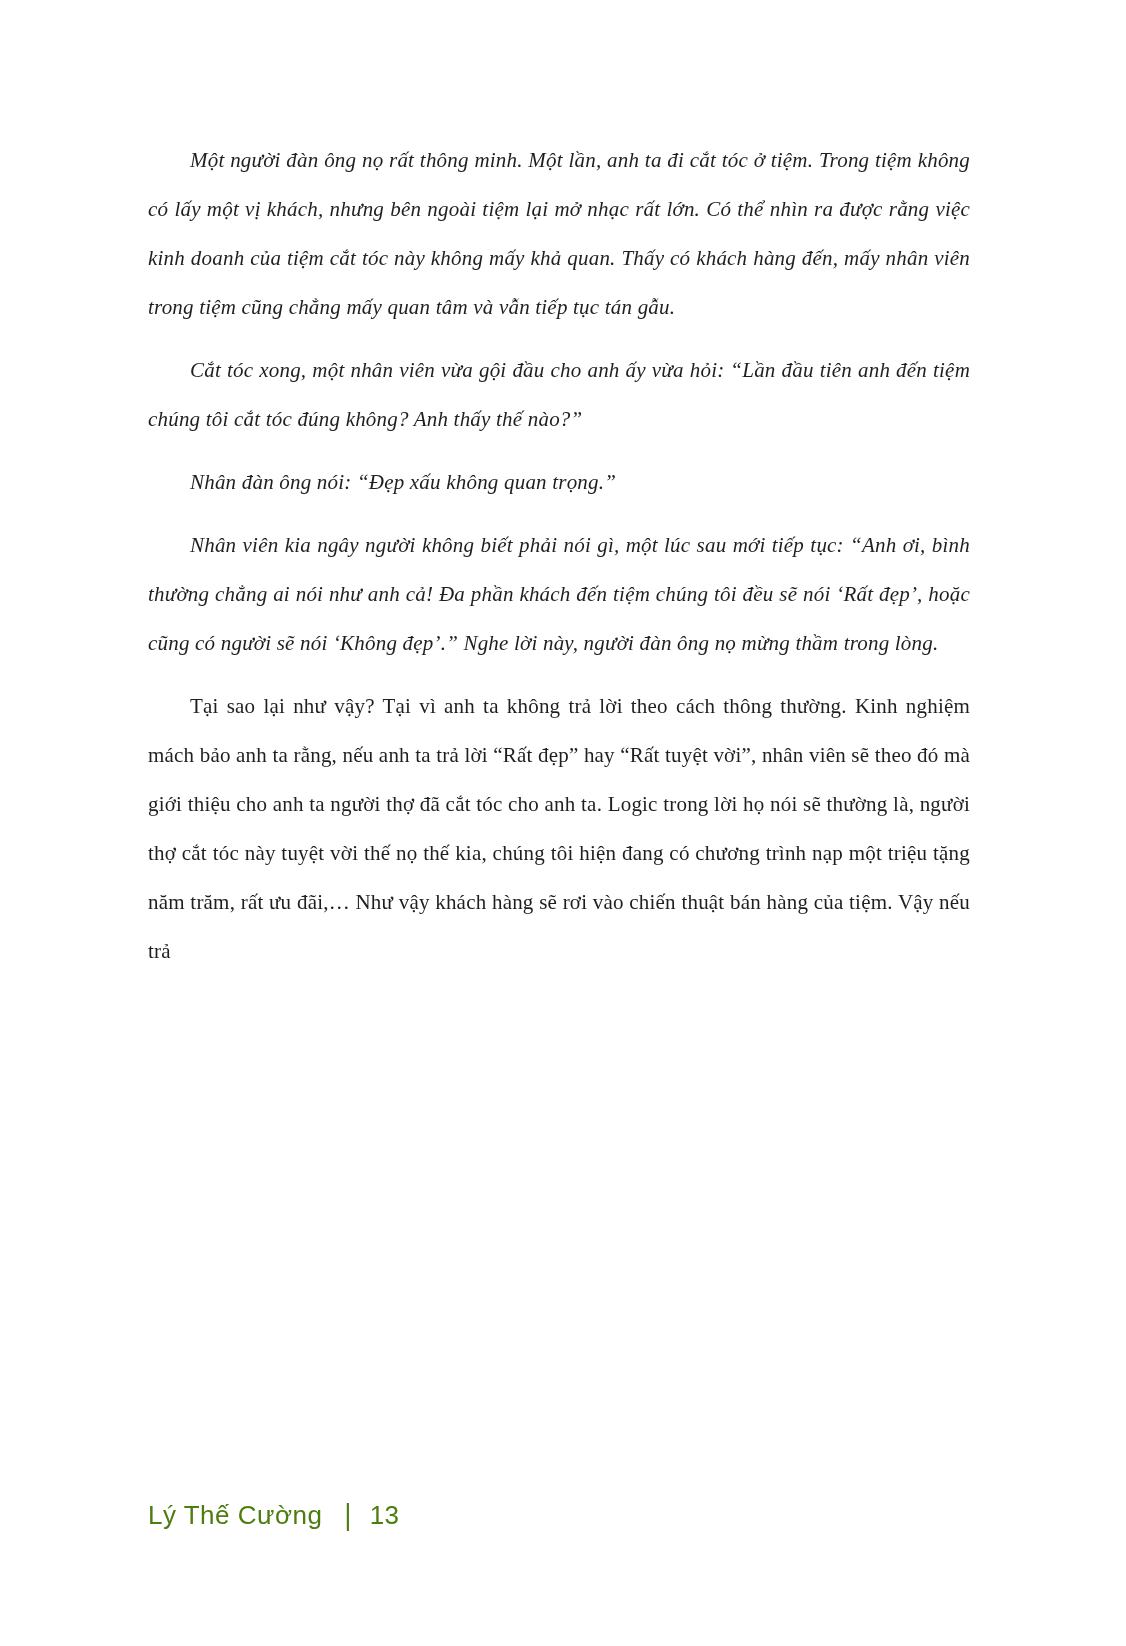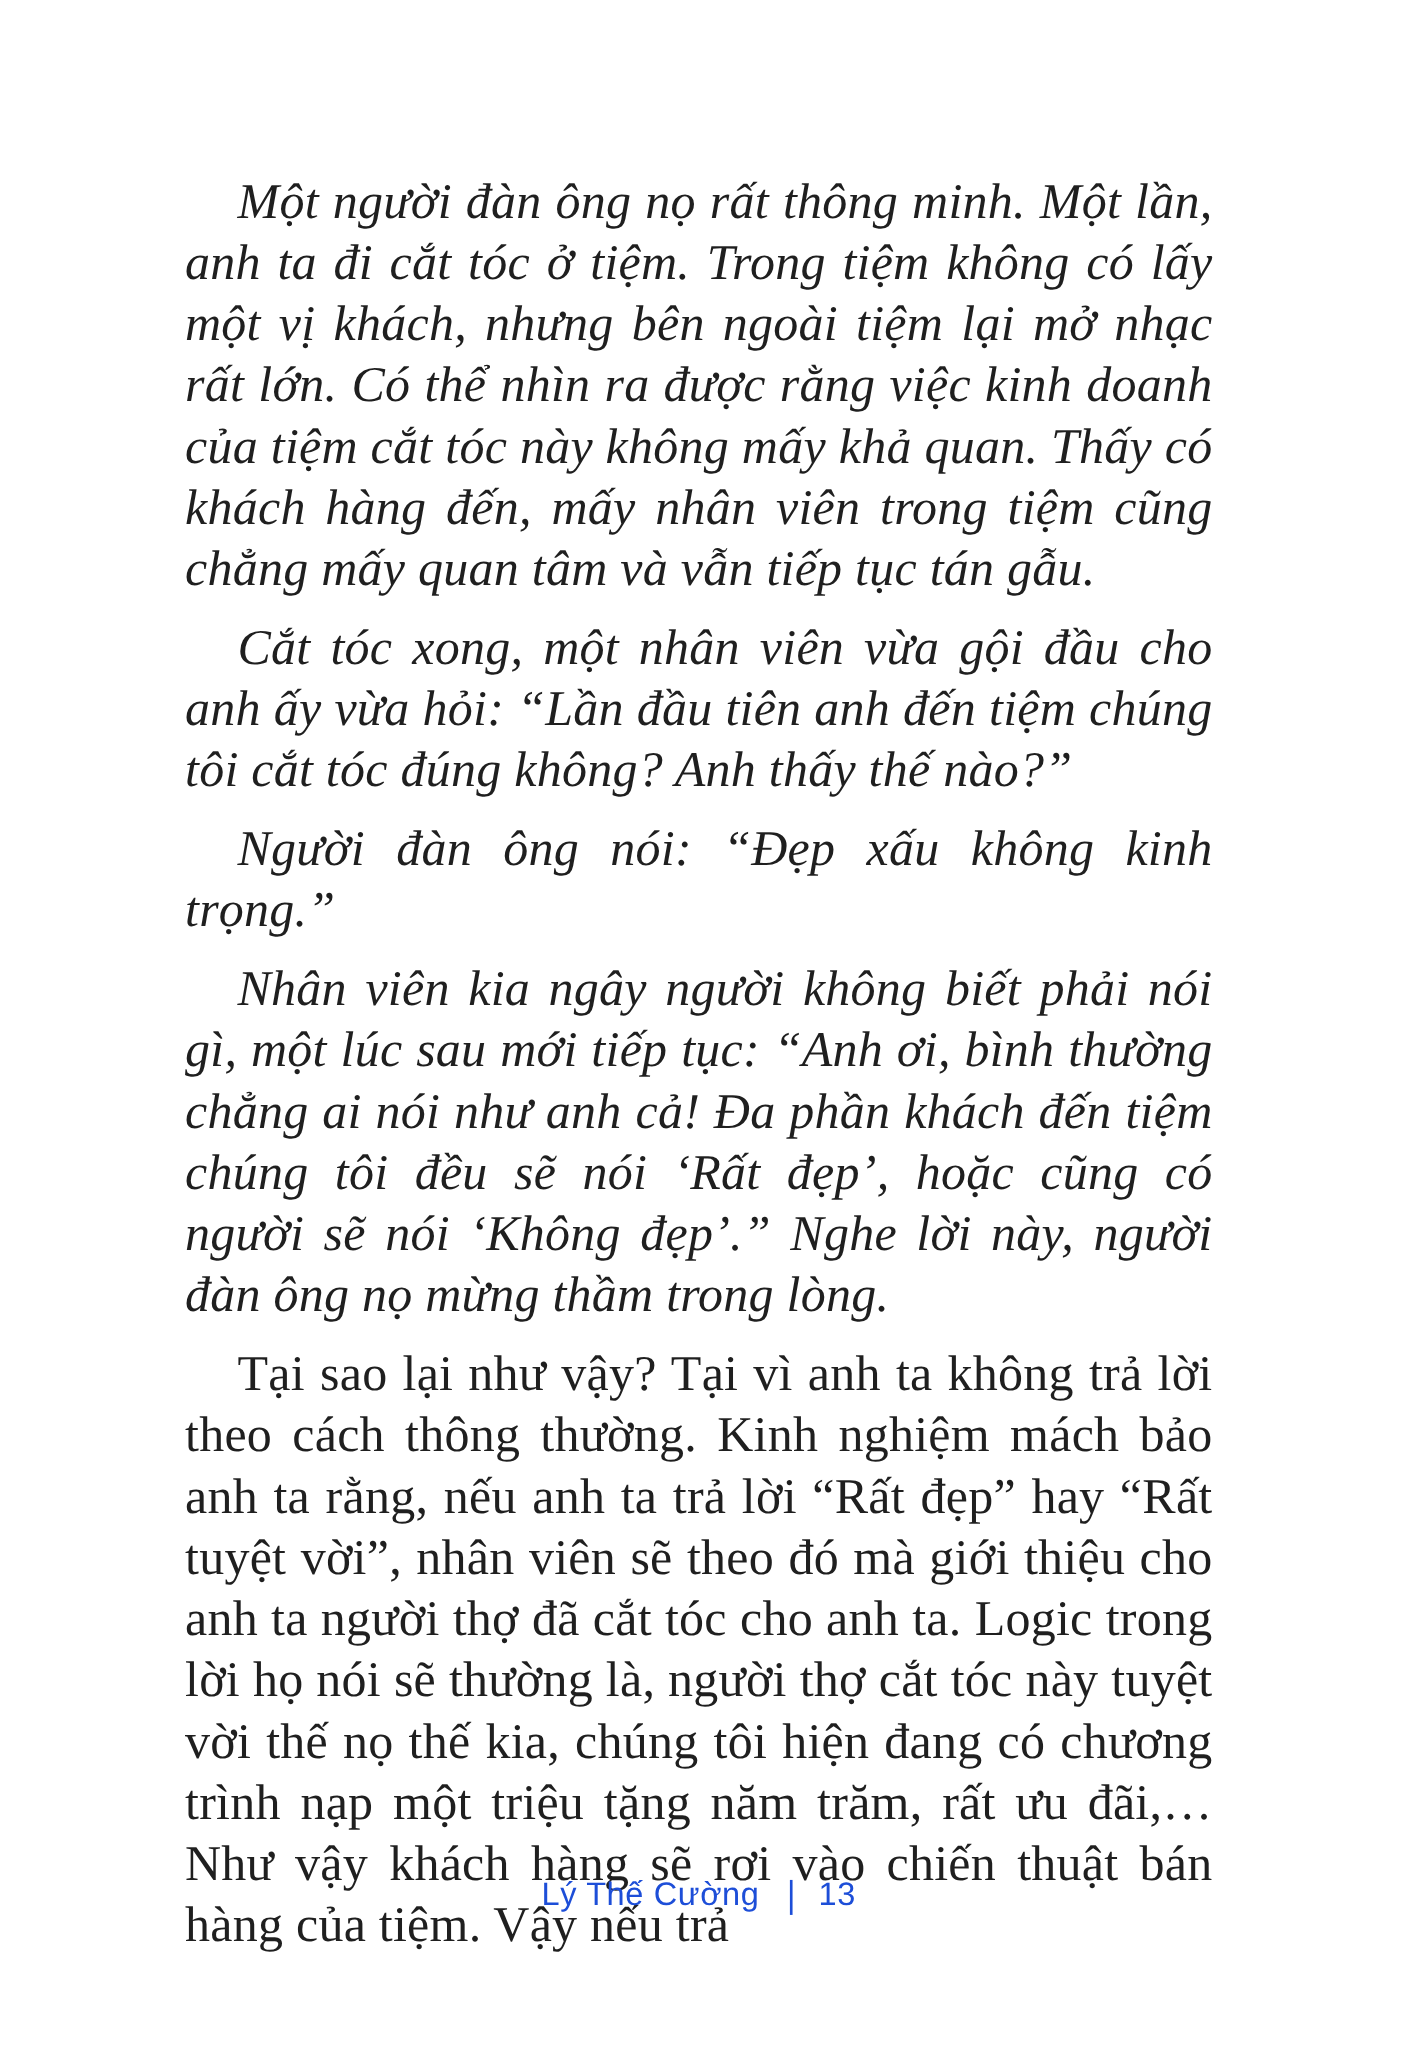--- a/index.html
+++ b/index.html
@@ -16,53 +16,52 @@
     overflow: hidden;
   }
   .text-block {
     position: absolute;
     left: 148px;
     top: 136px;
     width: 822px;
   }
   p.para {
     margin: 0 0 14px 0;
-    font-size: 40px;
+    font-size: 21px;
     line-height: 49px;
     text-align: justify;
     text-indent: 42px;
     letter-spacing: 0.2px;
   }
   p.para.italic {
     font-style: italic;
   }
   .page-footer {
     position: absolute;
     left: 148px;
     top: 1500px;
     width: 822px;
-    text-align: center;
     font-family: "Liberation Sans", sans-serif;
     font-size: 26px;
-    color: #1d4ed8;
+    color: #4d7c0f;
     letter-spacing: 0.5px;
   }
   .page-footer .sep {
     display: inline-block;
     margin: 0 18px 0 22px;
     font-weight: 300;
     transform: scaleY(1.15);
   }
 </style>
 </head>
 <body>
 
 <div class="text-block">
   <p class="para italic">Một người đàn ông nọ rất thông minh. Một lần, anh ta đi cắt tóc ở tiệm. Trong tiệm không có lấy một vị khách, nhưng bên ngoài tiệm lại mở nhạc rất lớn. Có thể nhìn ra được rằng việc kinh doanh của tiệm cắt tóc này không mấy khả quan. Thấy có khách hàng đến, mấy nhân viên trong tiệm cũng chẳng mấy quan tâm và vẫn tiếp tục tán gẫu.</p>
   <p class="para italic">Cắt tóc xong, một nhân viên vừa gội đầu cho anh ấy vừa hỏi: “Lần đầu tiên anh đến tiệm chúng tôi cắt tóc đúng không? Anh thấy thế nào?”</p>
-  <p class="para italic">Người đàn ông nói: “Đẹp xấu không kinh trọng.”</p>
+  <p class="para italic">Nhân đàn ông nói: “Đẹp xấu không quan trọng.”</p>
   <p class="para italic">Nhân viên kia ngây người không biết phải nói gì, một lúc sau mới tiếp tục: “Anh ơi, bình thường chẳng ai nói như anh cả! Đa phần khách đến tiệm chúng tôi đều sẽ nói ‘Rất đẹp’, hoặc cũng có người sẽ nói ‘Không đẹp’.” Nghe lời này, người đàn ông nọ mừng thầm trong lòng.</p>
   <p class="para">Tại sao lại như vậy? Tại vì anh ta không trả lời theo cách thông thường. Kinh nghiệm mách bảo anh ta rằng, nếu anh ta trả lời “Rất đẹp” hay “Rất tuyệt vời”, nhân viên sẽ theo đó mà giới thiệu cho anh ta người thợ đã cắt tóc cho anh ta. Logic trong lời họ nói sẽ thường là, người thợ cắt tóc này tuyệt vời thế nọ thế kia, chúng tôi hiện đang có chương trình nạp một triệu tặng năm trăm, rất ưu đãi,… Như vậy khách hàng sẽ rơi vào chiến thuật bán hàng của tiệm. Vậy nếu trả</p>
 </div>
 
 <div class="page-footer">
   <span>Lý Thế Cường</span><span class="sep">|</span><span>13</span>
 </div>
 
 </body></html>

